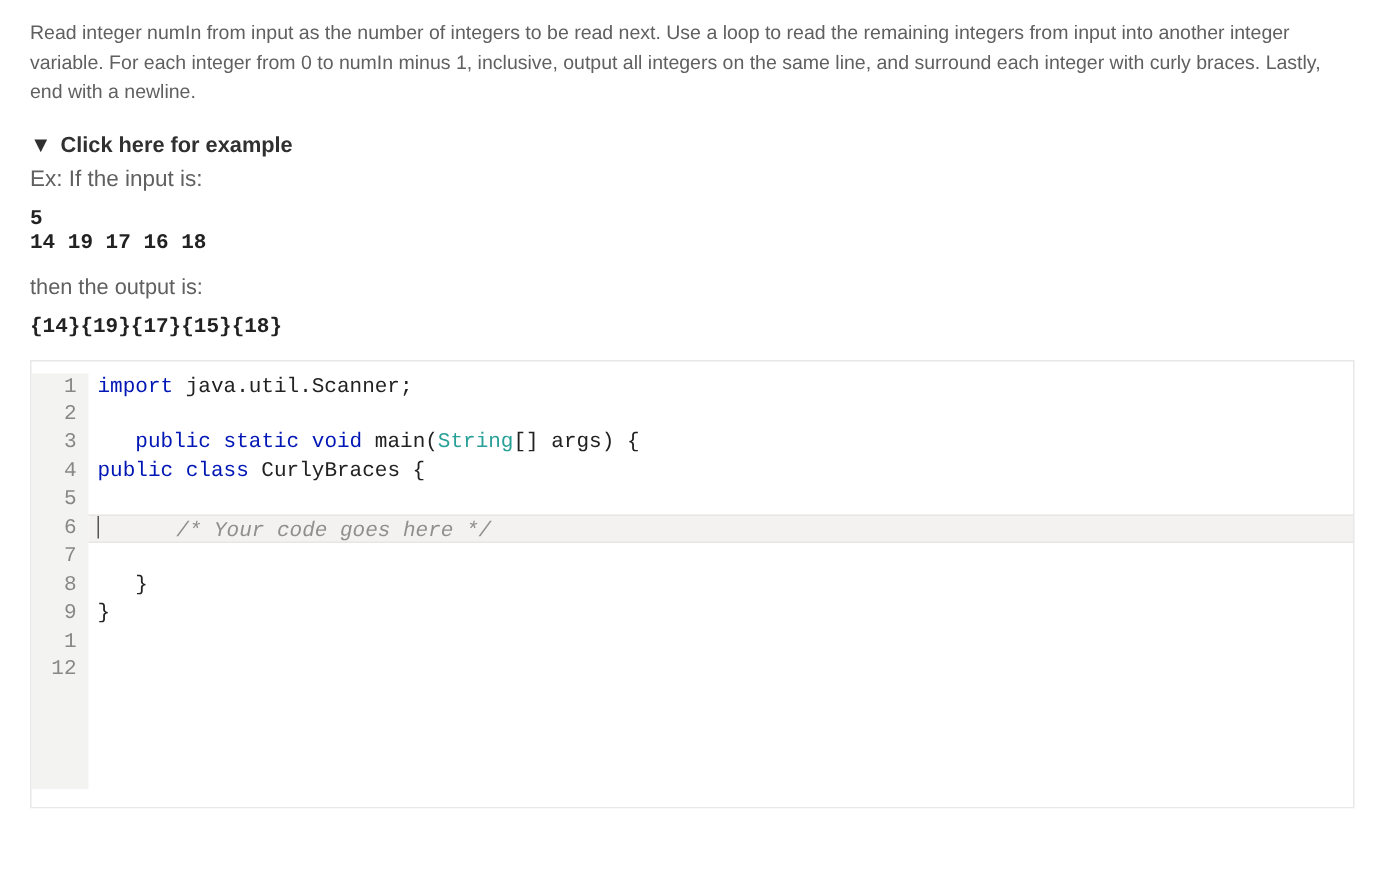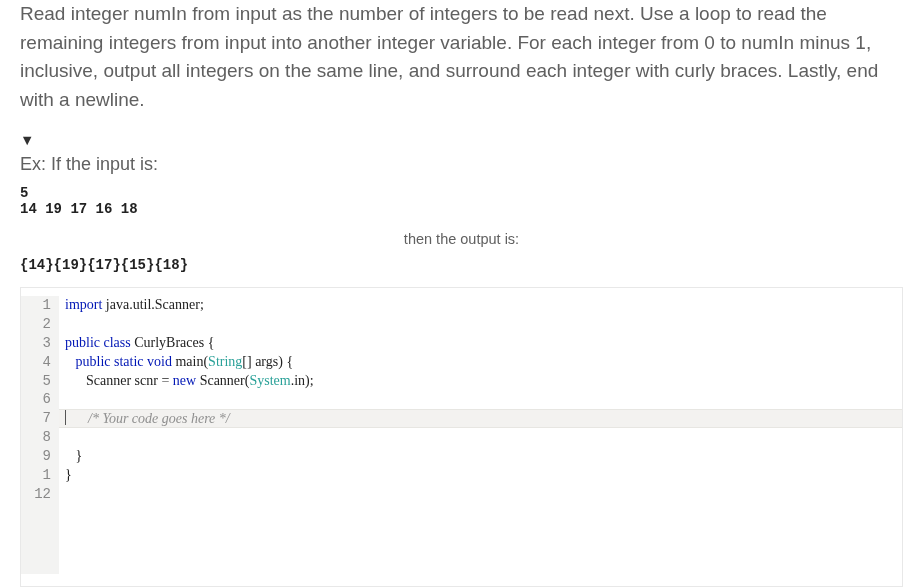--- a/index.html
+++ b/index.html
@@ -5,55 +5,55 @@
   * { box-sizing: border-box; margin: 0; padding: 0; }
   body {
     font-family: -apple-system, BlinkMacSystemFont, "Segoe UI", Helvetica, Arial, sans-serif;
     background: #fff;
     color: #333;
     width: 923px;
     padding: 0 20px;
   }
   .problem-text {
     color: #606060;
-    font-size: 19px;
+    font-size: 13px;
     line-height: 1.5;
     margin-bottom: 18px;
+    margin-top: 12px;
   }
   .example-toggle {
     color: #303030;
     font-weight: 700;
     font-size: 14.5px;
     margin-bottom: 6px;
     cursor: pointer;
     display: flex;
     align-items: center;
   }
   .tri {
     display: inline-block;
     margin-right: 6px;
   }
   .ex-label {
     color: #606060;
-    font-size: 18px;
+    font-size: 15px;
     margin-bottom: 10px;
   }
   .io-pre {
     font-family: "Menlo", "Consolas", "Courier New", monospace;
     font-size: 14px;
     color: #222;
     white-space: pre;
     margin-bottom: 14px;
     font-weight: 600;
   }
   .then-label {
     color: #606060;
     font-size: 14.5px;
     margin-bottom: 10px;
-    text-align: center;
   }
   .editor-wrap {
     border: 1px solid #e8e8e8;
     background: #fff;
     padding: 8px 0 12px 0;
     margin-top: 8px;
   }
   .code-area {
     display: flex;
     font-family: "Menlo", "Consolas", "Courier New", monospace;
@@ -68,21 +68,20 @@
     padding: 0 8px 0 0;
     user-select: none;
     flex-shrink: 0;
     padding-bottom: 70px;
   }
   .gutter div { height: 18.9px; }
   .codecol {
     flex: 1;
     padding-left: 6px;
     color: #222;
-    font-family: Liberation Serif, serif;
   }
   .codecol .row { height: 18.9px; white-space: pre; }
   .hl-row {
     background: #f3f2f0;
     border-top: 1px solid #e7e6e2;
     border-bottom: 1px solid #e7e6e2;
     margin-left: -6px;
     padding-left: 6px;
   }
   .kw   { color: #0016b5; }
@@ -96,20 +95,21 @@
     margin-right: 1px;
   }
 </style>
 </head>
 <body>
 
 <p class="problem-text">Read integer numIn from input as the number of integers to be read next. Use a loop to read the remaining integers from input into another integer variable. For each integer from 0 to numIn minus 1, inclusive, output all integers on the same line, and surround each integer with curly braces. Lastly, end with a newline.</p>
 
 <div class="example-toggle">
   <span class="tri">▼</span>
+  <span>Click here for example</span>
 </div>
 
 <p class="ex-label">Ex: If the input is:</p>
 <pre class="io-pre">5
 14 19 17 16 18</pre>
 
 <p class="then-label">then the output is:</p>
 <pre class="io-pre">{14}{19}{17}{15}{18}</pre>
 
 <div class="editor-wrap">
@@ -123,23 +123,22 @@
         <div>6</div>
         <div>7</div>
         <div>8</div>
         <div>9</div>
         <div>1</div>
         <div>12</div>
       </div>
     <div class="codecol" id="codecol">
         <div class="row"><span class="kw">import</span><span> java.util.Scanner;</span></div>
         <div class="row">&nbsp;</div>
+        <div class="row"><span>   </span><span class="kw">public</span><span> </span><span class="kw">static</span><span> </span><span class="kw">void</span><span> main(</span><span class="typ">String</span><span>[] args) {</span></div>
         <div class="row"><span class="kw">public</span><span> </span><span class="kw">class</span><span> CurlyBraces {</span></div>
-        <div class="row"><span>   </span><span class="kw">public</span><span> </span><span class="kw">static</span><span> </span><span class="kw">void</span><span> main(</span><span class="typ">String</span><span>[] args) {</span></div>
-        <div class="row"><span>      Scanner scnr = </span><span class="kw">new</span><span> Scanner(</span><span class="typ">System</span><span>.in);</span></div>
         <div class="row">&nbsp;</div>
         <div class="row hl-row"><span class="cursor"></span><span>      </span><span class="cmt">/* Your code goes here */</span></div>
         <div class="row">&nbsp;</div>
         <div class="row"><span>   }</span></div>
         <div class="row"><span>}</span></div>
       </div>
   </div>
 </div>
 
 </body></html>

